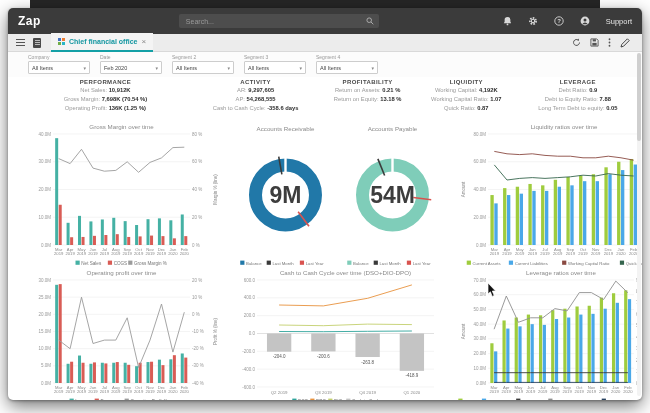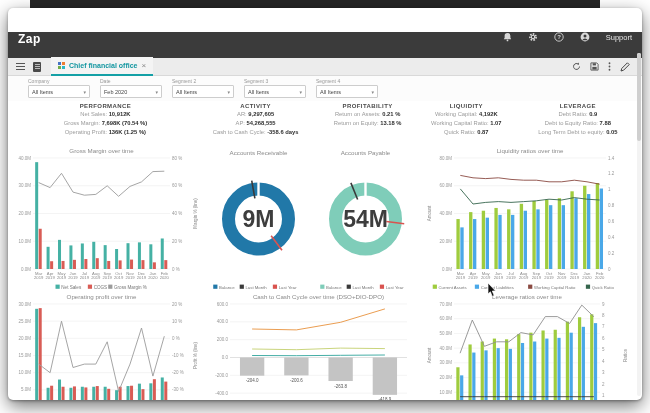--- a/index.html
+++ b/index.html
@@ -2,21 +2,21 @@
 <html><head>
 <meta charset="utf-8">
 <style>
   html,body{margin:0;padding:0;background:#fff;width:650px;height:413px;overflow:hidden;
     font-family:"Liberation Sans",sans-serif;-webkit-font-smoothing:antialiased;}
   #stage{position:relative;width:650px;height:413px;}
   .backstrip{position:absolute;left:30px;top:0;width:570px;height:8px;background:#262626;}
   .win{position:absolute;left:8px;top:8px;width:634px;height:392px;background:#ffffff;border-radius:5px;
     box-shadow:0 6px 18px rgba(0,0,0,.55),0 1px 3px rgba(0,0,0,.35);overflow:hidden;}
   
-  .topbar{height:26px;background:#3b3b3b;display:flex;align-items:flex-start;padding:0 10px;margin-top:24px;}
+  .topbar{height:26px;background:#3b3b3b;display:flex;align-items:center;padding:0 10px;}
   .logo{color:#fff;font-size:12px;font-weight:bold;letter-spacing:.5px;}
   .search{margin-left:138px;width:190px;height:14px;background:#4d4d4d;border-radius:2px;
     display:flex;align-items:center;padding:0 5px;}
   .search input{flex:1;background:transparent;border:none;outline:none;color:#c9c9c9;font-size:7px;
     font-family:"Liberation Sans",sans-serif;}
   .search input::placeholder{color:#9a9a9a;}
   .tb-icons{margin-left:auto;display:flex;align-items:center;gap:16px;}
   .tb-icons svg{display:block;}
   .support{color:#e6e6e6;font-size:7.5px;}
   
@@ -43,39 +43,46 @@
   .fcaret{font-size:5px;color:#888;}
   
   .kpis{height:42px;display:flex;padding:2px 6px 0 14px;}
   .kpi{text-align:center;}
   .kpi .ktitle{font-size:6px;font-weight:bold;color:#4a4a4a;letter-spacing:.4px;margin-bottom:1px;}
   .krow{font-size:5.8px;line-height:1.55;}
   .krow .kl{color:#9a9a9a;}
   .krow .kv{color:#2e2e2e;font-weight:bold;}
   
   .charts{display:grid;grid-template-columns:192px 214px 206px;grid-template-rows:146px 138px;
-    padding-left:0;column-gap:5px;}
+    padding-left:20px;column-gap:12px;}
   .panel{position:relative;}
   .donutwrap{display:flex;}
   svg text{font-family:"Liberation Sans",sans-serif;}
   
   .sbar{position:absolute;right:1px;top:45px;bottom:4px;width:4px;background:#f3f3f3;border-radius:2px;}
   .sthumb{position:absolute;right:0;top:0;width:4px;height:88px;background:#cfcfcf;border-radius:2px;}
   .cursor{position:absolute;left:487px;top:283px;z-index:50;}
 </style>
 </head>
 <body>
 
 <div id="stage">
   <div class="backstrip"></div>
 
   <div class="win">
 
     <div class="topbar">
       <div class="logo">Zap</div>
+      <div class="search">
+        <input placeholder="Search..." style="">
+        <svg width="8" height="8" viewBox="0 0 8 8">
+          <circle cx="3.2" cy="3.2" r="2.3" fill="none" stroke="#aaa" stroke-width="1"></circle>
+          <line x1="5" y1="5" x2="7.3" y2="7.3" stroke="#aaa" stroke-width="1"></line>
+        </svg>
+      </div>
       <div class="tb-icons">
         <svg width="9" height="10" viewBox="0 0 10 11">
           <path d="M5 1a3.2 3.2 0 0 0-3.2 3.2v2.2L.9 8h8.2L8.2 6.4V4.2A3.2 3.2 0 0 0 5 1z" fill="#d8d8d8"></path>
           <circle cx="5" cy="9.3" r="1" fill="#d8d8d8"></circle>
         </svg>
         <svg width="10" height="10" viewBox="0 0 10 10">
           <circle cx="5" cy="5" r="3.1" fill="none" stroke="#d8d8d8" stroke-width="1.7" stroke-dasharray="1.6 1.2"></circle>
           <circle cx="5" cy="5" r="1.7" fill="none" stroke="#d8d8d8" stroke-width="1.1"></circle>
         </svg>
         <svg width="10" height="10" viewBox="0 0 10 10">

